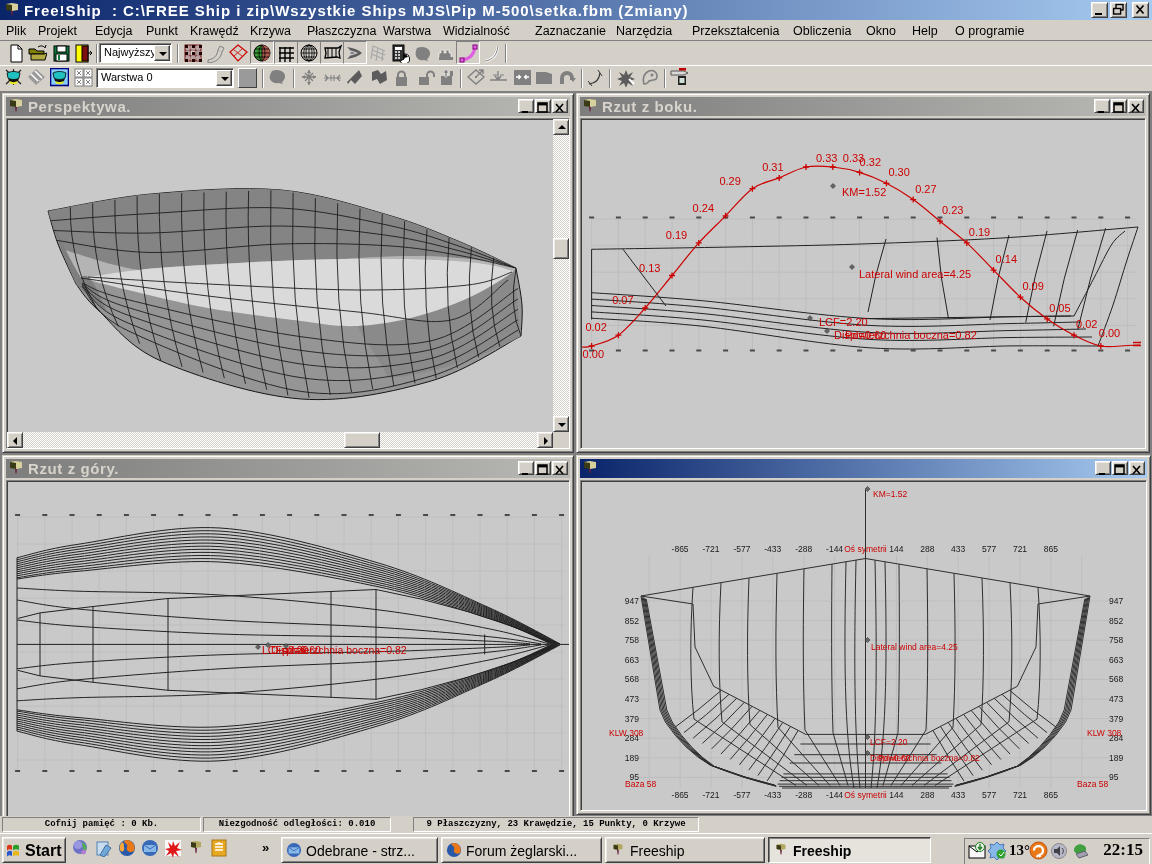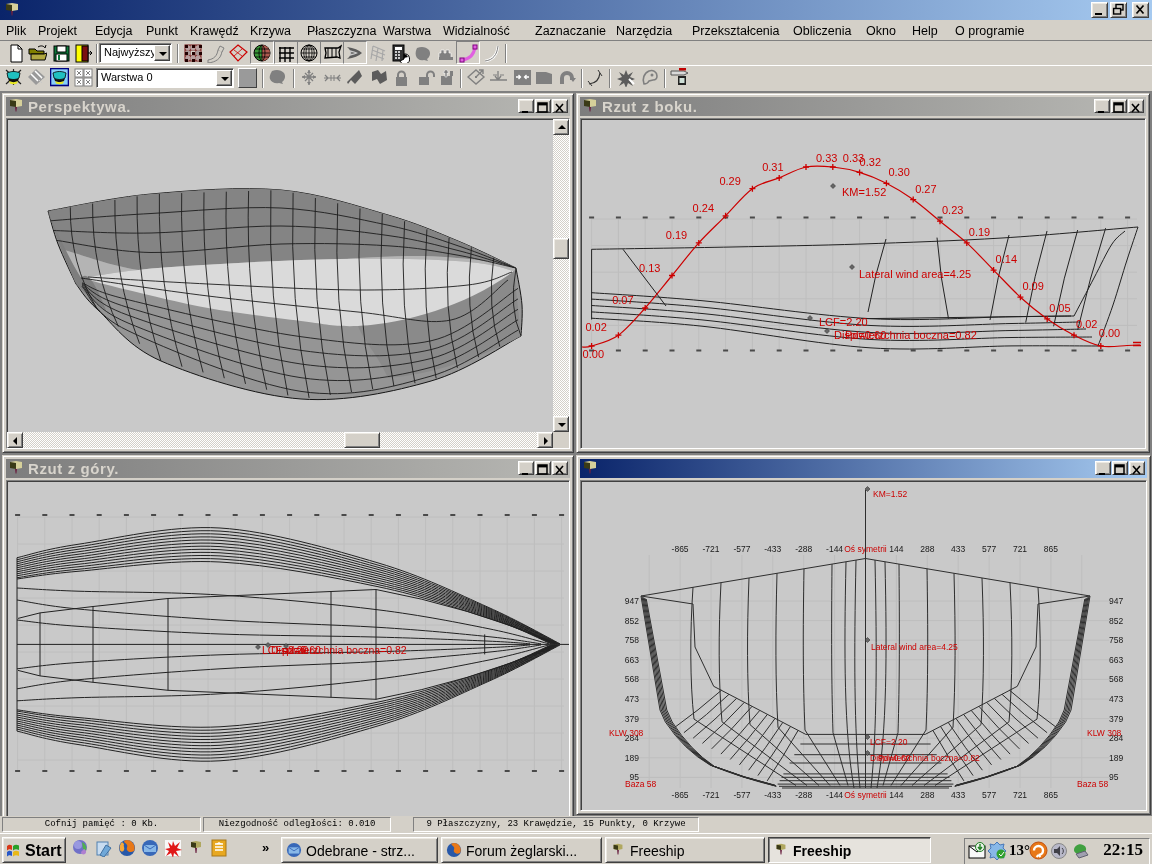--- a/index.html
+++ b/index.html
@@ -37,21 +37,21 @@
 .wbtn { position:absolute; top:2px; width:16px; height:14px; background:#d4d0c8;
   border:1px solid; border-color:#fff #404040 #404040 #fff;
   box-shadow:inset 1px 1px 0 #ece9e2, inset -1px -1px 0 #808080; }
 .wcontent { position:absolute; left:3px; top:24px; right:3px; bottom:3px;
   border:1px solid; border-color:#808080 #fff #fff #808080;
   box-shadow:inset 1px 1px 0 #404040;
   background:#c9c9c9; overflow:hidden;}
 .wcontent > svg { position:absolute; left:1px; top:1px; }
 svg text { font-family:"Liberation Sans",sans-serif; }
 #status { left:0; top:816px; width:1152px; height:17px; background:#d4d0c8;
-  font-family:"Liberation Mono",monospace; font-weight:normal; font-size:9px; }
+  font-family:"Liberation Mono",monospace; font-weight:bold; font-size:9px; }
 .spanel { position:absolute; top:1px; height:15px; border:1px solid; border-color:#808080 #fff #fff #808080;
   text-align:center; color:#000; padding-top:1px;}
 #taskbar { left:0; top:833px; width:1152px; height:31px; background:#d4d0c8; border-top:1px solid #fff; }
 #startbtn { position:absolute; left:2px; top:3px; width:64px; height:26px; background:#d4d0c8;
   border:1px solid; border-color:#fff #404040 #404040 #fff; box-shadow:inset 1px 1px 0 #ece9e2, inset -1px -1px 0 #808080; }
 .taskbtn { position:absolute; top:3px; height:26px; background:#d4d0c8;
   border:1px solid; border-color:#fff #404040 #404040 #fff; box-shadow:inset 1px 1px 0 #ece9e2, inset -1px -1px 0 #808080;
   font-size:14px; white-space:nowrap; overflow:hidden;}
 .taskbtn.pressed { border-color:#404040 #fff #fff #404040; box-shadow:inset 1px 1px 0 #808080;
   background:#e6e3dd; }
@@ -60,20 +60,21 @@
 </style>
 </head>
 <body>
 
 <div class="abs" id="titlebar">
   <svg class="abs" style="left:4px;top:2px" width="16" height="16" viewBox="0 0 16 16">
     <path d="M2 2 L8 1 L14 2 L14 8 L8 9 Z" fill="#d6d09a"></path>
     <path d="M2 2 L8 3 L8 9 L2 8 Z" fill="#3a3a16"></path>
     <path d="M7 9 L9 9 L8.5 13 L8 14 L7.5 13 Z" fill="#6a2040"></path>
   </svg>
+  <div class="ttext">Free!Ship&nbsp; : C:\FREE Ship i zip\Wszystkie Ships MJS\Pip M-500\setka.fbm (Zmiany)</div>
   <div class="winbtn" style="left:1091px;"><svg width="15" height="14">
         <rect x="3" y="10" width="7" height="2" fill="#000"></rect>
       </svg></div>
   <div class="winbtn" style="left:1110px;"><svg width="15" height="14">
         <rect x="5" y="1.5" width="7" height="5.5" fill="none" stroke="#000" stroke-width="1.4"></rect>
         <rect x="2.6" y="5.5" width="7" height="5.5" fill="#d4d0c8" stroke="#000" stroke-width="1.4"></rect>
       </svg></div>
   <div class="winbtn" style="left:1132px;"><svg width="15" height="14">
         <path d="M3.5 2.5 L10.5 10.5 M10.5 2.5 L3.5 10.5" stroke="#000" stroke-width="1.7"></path>
       </svg></div>

